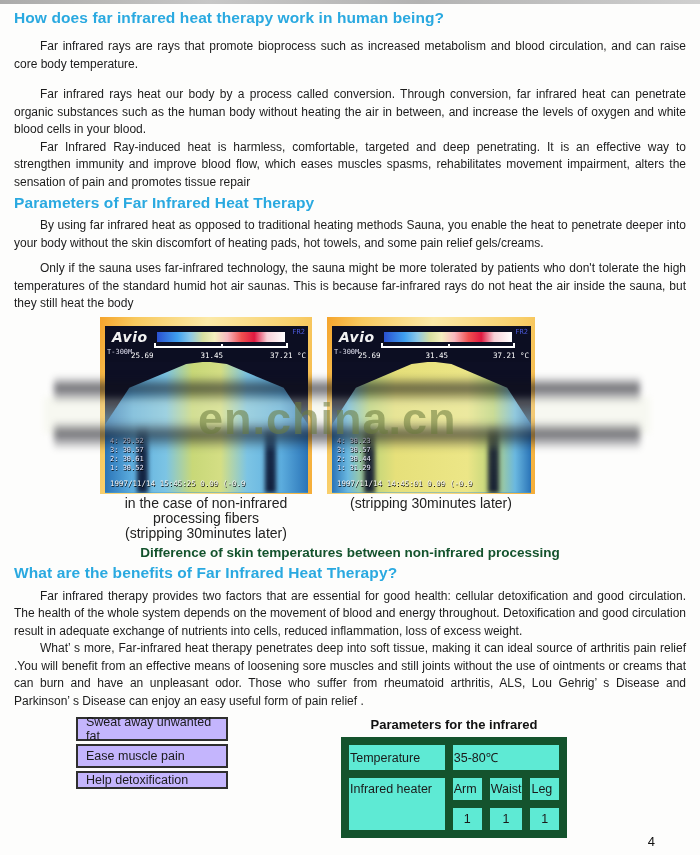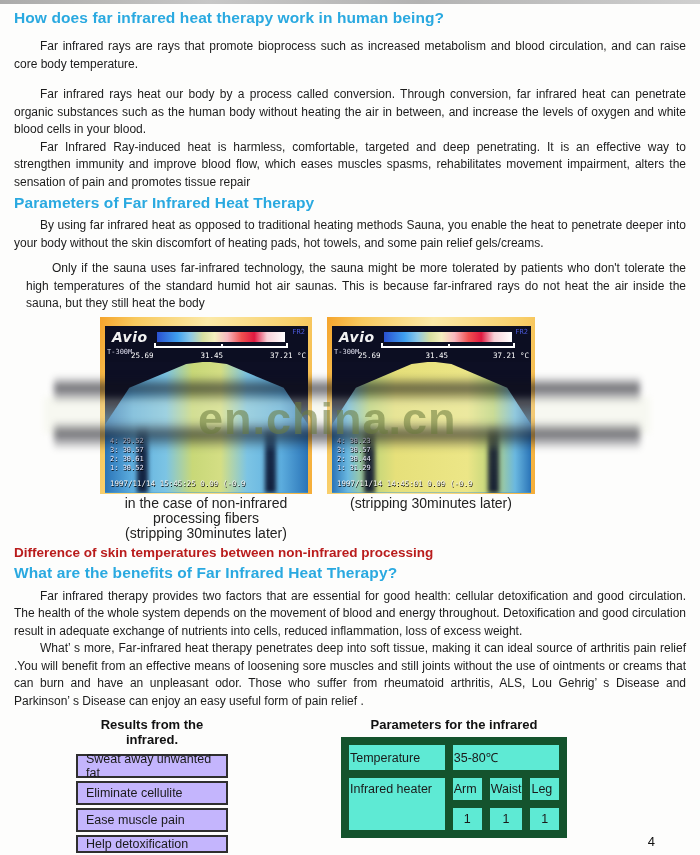--- a/index.html
+++ b/index.html
@@ -30,21 +30,21 @@
   .h3 { margin-top: 4px; }
   .para {
     font-size: 12px; line-height: 17.5px;
     text-align: justify; text-indent: 26px;
     color: #1c1c1c;
   }
   .p1 { margin-top: 11px; }
   .p2 { margin-top: 13px; }
   .p3 { margin-top: 0; }
   .p4 { margin-top: 5px; }
-  .p5 { margin-top: 8px; margin-left: 12px; }
+  .p5 { margin-top: 8px; }
   .p6 { margin-top: 6px; }
   .p7 { margin-top: 0; }
 
   
   .figures {
     position: relative; margin-top: 4px; height: 177px;
     display: flex; gap: 15px; padding-left: 86px;
   }
   .thermal-photo {
     position: relative; width: 212px; height: 177px; flex: 0 0 auto;
@@ -126,22 +126,22 @@
   .shadow-band.b1 { top: 59px;  height: 27px; background: linear-gradient(to bottom, rgba(18,18,28,0), rgba(18,18,28,.62) 45%, rgba(18,18,28,0)); }
   .shadow-band.b2 { top: 104px; height: 29px; background: linear-gradient(to bottom, rgba(18,18,28,0), rgba(18,18,28,.60) 45%, rgba(18,18,28,0)); }
   .watermark {
     position: absolute; left: 184px; top: 76px; width: 320px; z-index: 4;
     font-size: 45px; font-weight: bold; letter-spacing: 1px;
     color: rgba(106,122,60,.55);
   }
   .captions { display: flex; gap: 15px; padding-left: 86px; margin-top: 2px; }
   .fig-caption { width: 212px; text-align: center; font-size: 14px; line-height: 15px; color: #222; }
   .bold-caption {
-    margin-top: 4px; text-align: left;
-    font-weight: bold; font-size: 13.5px; color: #b91c1c;
+    margin-top: 4px; text-align: center;
+    font-weight: bold; font-size: 13.5px; color: #14532d;
   }
 
   
   .tables-row { display: flex; margin-top: 7px; }
   .results-block { margin-left: 62px; width: 152px; }
   .params-block  { margin-left: 113px; width: 226px; }
   .table-title { font-weight: bold; font-size: 13px; text-align: center; color: #111; margin-bottom: 7px; }
   .params-block .table-title { margin-bottom: 5px; }
   .r-row {
     height: 24px; display: flex; align-items: center;
@@ -247,23 +247,21 @@
   </div>
 
   <div class="bold-caption">Difference of skin temperatures between non-infrared processing</div>
 
   <div class="heading h3">What are the benefits of Far Infrared Heat Therapy?</div>
   <p class="para p6">Far infrared therapy provides two factors that are essential for good health: cellular detoxification and good circulation. The health of the whole system depends on the movement of blood and energy throughout. Detoxification and good circulation result in adequate exchange of nutrients into cells, reduced inflammation, loss of excess weight.</p>
   <p class="para p7">What’ s more, Far-infrared heat therapy penetrates deep into soft tissue, making it can ideal source of arthritis pain relief .You will benefit from an effective means of loosening sore muscles and still joints without the use of ointments or creams that can burn and have an unpleasant odor. Those who suffer from rheumatoid arthritis, ALS, Lou Gehrig’ s Disease and Parkinson’ s Disease can enjoy an easy useful form of pain relief .</p>
 
   <div class="tables-row">
     <div class="results-block">
-      <div class="table-title">Results from the infrared.</div>
       <div class="r-row">Sweat away unwanted fat</div>
-      <div class="r-row">Eliminate cellulite</div>
       <div class="r-row">Ease muscle pain</div>
       <div class="r-row short">Help detoxification</div>
 
     </div>
     <div class="params-block">
       <div class="table-title">Parameters for the infrared</div>
       <table class="params">
         <tbody>
             <tr>
           <td class="c-label">Temperature</td>

